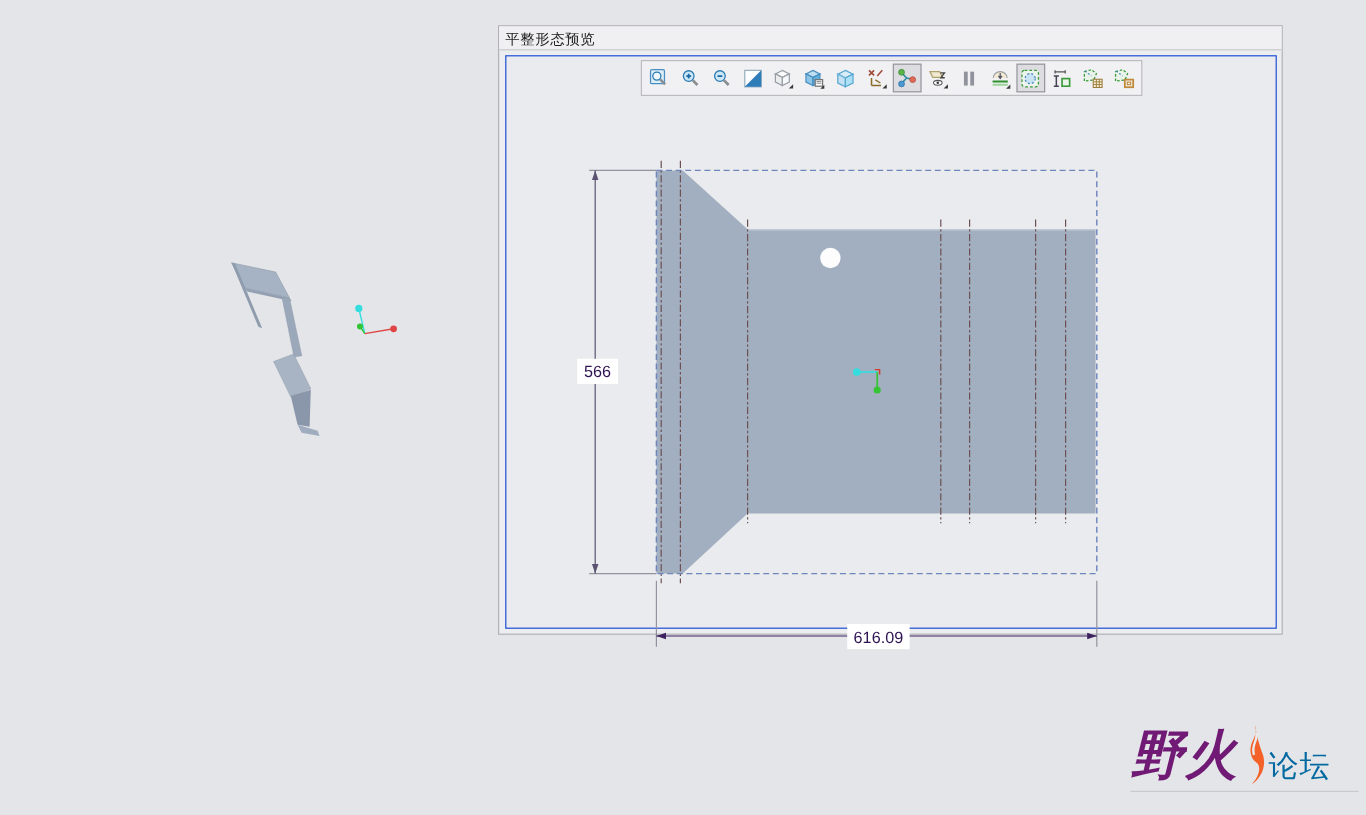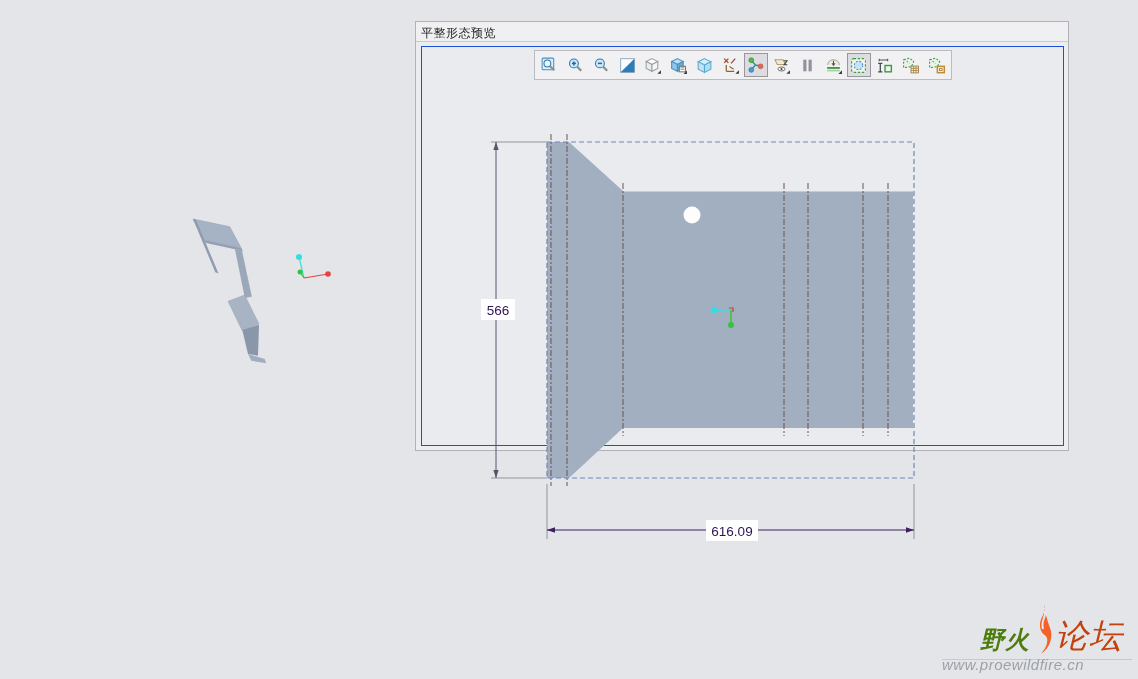--- a/index.html
+++ b/index.html
@@ -1,21 +1,21 @@
 <!DOCTYPE html>
 <html><head>
 <meta charset="utf-8">
 <style>
   * { margin:0; padding:0; box-sizing:border-box; }
   html,body { width:1138px; height:679px; overflow:hidden; }
   body { background:#e4e5e8; font-family:"Liberation Sans","DejaVu Sans",sans-serif; position:relative; }
 
   
   .dialog {
-    position:absolute; left:415px; top:21px; width:654px; height:430px;
+    position:absolute; left:415px; top:21px; width:654px; height:508px;
     background:#ecedef; border:1px solid #b2b2b6;
   }
   .titlebar {
     height:20px; background:#f0f0f2; border-bottom:1px solid #c9c9cd;
     font-size:12px; color:#1c1c1e; padding:3px 5px 0 5px; letter-spacing:.5px;
   }
   .canvas {
     position:absolute; left:5px; top:24px; right:4px; bottom:4px;
     background:#eaebee; border:1px solid #1d4ed8;
   }
@@ -36,25 +36,25 @@
   
   .part3d { position:absolute; left:188px; top:215px; }
 
   
   .drawing { position:absolute; left:0; top:0; }
 
   
   .watermark { position:absolute; left:942px; top:596px; width:190px; height:80px; }
   .wm-row { display:flex; align-items:flex-end; height:56px; }
   .wm-left {
-    font-size:24px; font-style:italic; font-weight:bold; color:#4d7c0f;
-    letter-spacing:1px; line-height:1;margin-left:38px;
+    font-size:44px; font-style:italic; font-weight:bold; color:#701a75;
+    letter-spacing:1px; line-height:1;
   }
   .wm-right {
-    font-size:33px; font-style:italic; color:#c2410c; letter-spacing:1px; line-height:1;
+    font-size:25px; color:#0369a1; letter-spacing:1px; line-height:1;
   }
   .wm-flame { width:22px; height:54px; margin:0 1px 0 2px; position:relative; top:4px; }
   .wm-rule { position:absolute; left:0; right:0; top:63px; height:1px; background:#c7c9cc; }
   .wm-url {
     position:relative; margin-top:4px; font-size:15px; font-style:italic;
     color:#9ba1a8; letter-spacing:.5px;
   }
 </style>
 </head>
 <body>
@@ -286,14 +286,13 @@
 <div class="watermark">
   <div class="wm-row">
     <span class="wm-left">野火</span>
     <svg class="wm-flame" viewBox="0 0 24 56">
       <path d="M13 1 C17 12 5 17 10 30 C12 36 19 34 16 45 C15 49 12 52 10 55 C20 48 24 36 19 25 C17 19 14 10 13 1 Z" fill="#f4622a"></path>
       <path d="M14 8 C16 15 9 19 12 28" stroke="#e9eaec" stroke-width="2.2" fill="none"></path>
     </svg>
     <span class="wm-right">论坛</span>
   </div>
   <div class="wm-rule"></div>
-  <div class="wm-url">www.proewildfire.cn</div>
 </div>
 
 </body></html>

